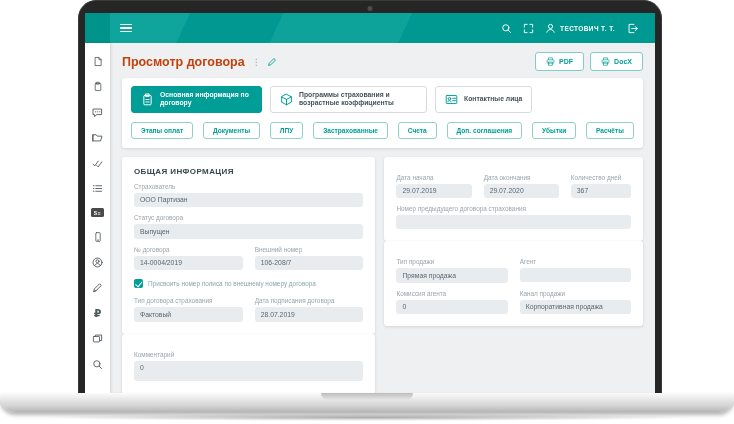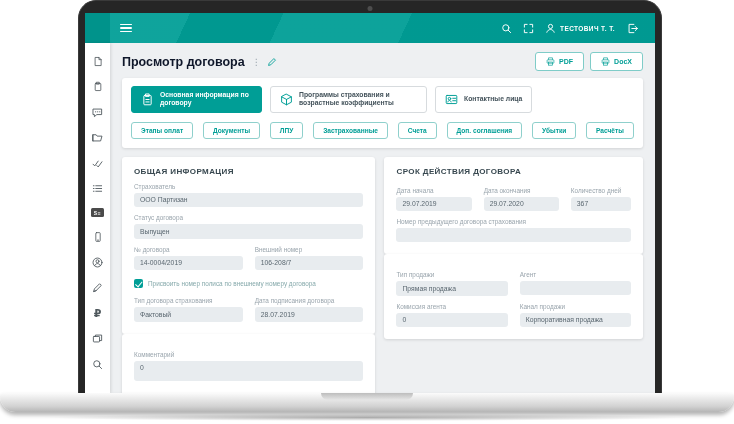--- a/index.html
+++ b/index.html
@@ -44,21 +44,21 @@
   .side-icon { width:12px; height:12px; display:flex; align-items:center; justify-content:center; cursor:pointer; }
   .side-icon svg { stroke:#4f585d; fill:none; stroke-width:1.3; stroke-linecap:round; stroke-linejoin:round; }
   .sm-badge { width:13px; height:9px; background:#4a4a4a; border-radius:1.5px; color:#fff;
     font-size:5px; font-weight:bold; display:flex; align-items:center; justify-content:center; letter-spacing:.5px; }
   .ruble-glyph { font-size:11px; color:#4f585d; font-weight:bold; line-height:1; }
 
   .main { flex:1; min-width:0; display:flex; flex-direction:column; }
 
   
   .page-header { display:flex; align-items:center; padding:9px 12px 7px 12px; }
-  .page-title { font-size:12.5px; font-weight:bold; color:#0f172a; }
+  .page-title { font-size:12.5px; font-weight:bold; color:#c2410c; }
   .kebab { color:#9aa5ad; font-size:9px; margin-left:7px; cursor:pointer; }
   .pencil { margin-left:6px; cursor:pointer; display:flex; }
   .pencil svg { stroke:#009E96; fill:none; stroke-width:1.4; stroke-linejoin:round; }
   .header-actions { margin-left:auto; display:flex; gap:6px; }
   .print-btn { display:flex; align-items:center; gap:4px; border:1px solid #7fccc8; background:#fff;
     color:#009E96; font-size:7px; font-weight:bold; padding:4px 10px; border-radius:3px; cursor:pointer; }
   .print-btn svg { stroke:#009E96; fill:none; stroke-width:1.2; }
 
   
   .tabs-card { margin:0 12px; background:#fff; border-radius:3px; box-shadow:0 1px 3px rgba(0,0,0,.12); padding:8px 9px 9px; }
@@ -315,21 +315,20 @@
             </div>
 
             <div class="card comment-card">
               <div class="f-label">Комментарий</div>
               <div class="f-input comment-input">0</div>
             </div>
           </div>
 
           <div class="col">
             <div class="card">
-              <div class="sec-title">СРОК ДЕЙСТВИЯ ДОГОВОРА</div>
               <div class="row3">
                 <div>
                   <div class="f-label">Дата начала</div>
                   <div class="f-input">29.07.2019</div>
                 </div>
                 <div>
                   <div class="f-label">Дата окончания</div>
                   <div class="f-input">29.07.2020</div>
                 </div>
                 <div>

